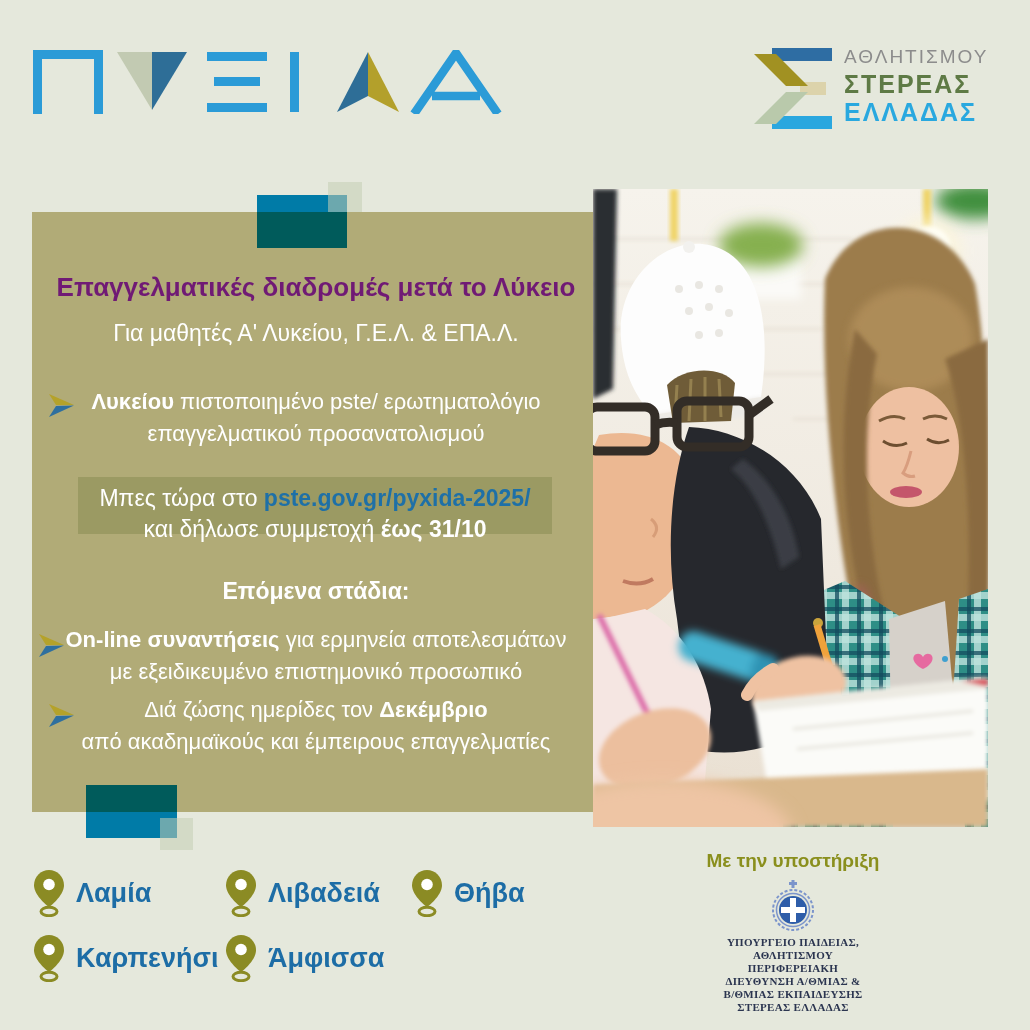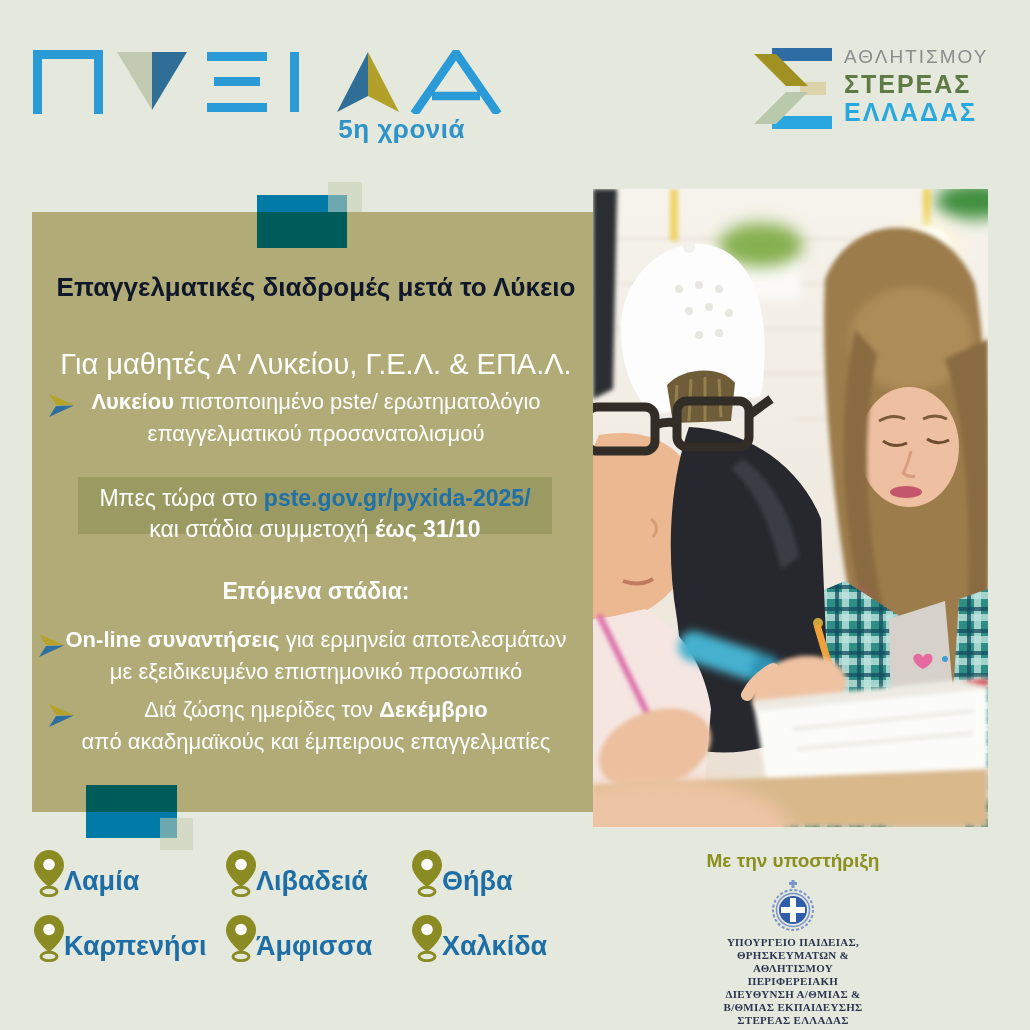--- a/index.html
+++ b/index.html
@@ -12,23 +12,23 @@
   .region{position:absolute;left:752px;top:44px;width:250px;}
   .region-icon{position:absolute;left:0;top:4px;}
   .region-text{position:absolute;left:92px;top:0;white-space:nowrap;}
   .region-l1{font-size:19px;color:#8c8c8c;letter-spacing:2px;line-height:26px;}
   .region-l2{font-size:25px;font-weight:700;color:#5e7a45;letter-spacing:2px;line-height:28px;}
   .region-l3{font-size:25px;font-weight:700;color:#29a8df;letter-spacing:2px;line-height:28px;}
   
   .panel{position:absolute;left:32px;top:212px;width:568px;height:600px;background:#b1ab77;z-index:1;}
   .panel *{box-sizing:border-box;}
   .p-heading{position:absolute;left:0;top:60px;width:100%;text-align:center;
-             font-size:26px;font-weight:700;color:#0f172a;}
+             font-size:26px;font-weight:700;color:#701a75;}
   .p-sub{position:absolute;left:0;top:108px;width:100%;text-align:center;
-         font-size:29px;color:#ffffff;margin-top:28px;}
+         font-size:23px;color:#ffffff;}
   .p-line{width:100%;text-align:center;font-size:22px;color:#fff;line-height:32px;}
   .b1{position:absolute;left:0;top:174px;width:100%;}
   .arrow{position:absolute;z-index:2;}
   .arrow-b1{left:16px;top:182px;}
   .cta{position:absolute;left:46px;top:265px;width:474px;height:57px;background:#9b9a63;
        text-align:center;font-size:23px;color:#fff;line-height:31px;padding-top:6px;}
   .cta-link{color:#1e70a7;font-weight:700;}
   .stages{position:absolute;left:0;top:366px;width:100%;text-align:center;
           font-size:23px;font-weight:700;color:#fff;}
   .b2{position:absolute;left:0;top:412px;width:100%;}
@@ -39,21 +39,21 @@
   
   .deco-blue{position:absolute;background:#0087c2;mix-blend-mode:multiply;z-index:2;}
   .deco-sage{position:absolute;background:rgba(197,205,180,.55);z-index:3;}
   .deco-top-blue{left:257px;top:195px;width:90px;height:53px;}
   .deco-top-sage{left:328px;top:182px;width:34px;height:30px;}
   .deco-bot-blue{left:86px;top:785px;width:91px;height:53px;}
   .deco-bot-sage{left:160px;top:818px;width:33px;height:32px;}
   
   .photo{position:absolute;left:593px;top:189px;width:395px;height:638px;overflow:hidden;z-index:4;}
   
-  .city{position:absolute;display:flex;align-items:flex-end;gap:0;z-index:5;}
+  .city{position:absolute;display:flex;align-items:center;gap:12px;z-index:5;margin-top:20px;}
   .city-label{font-size:27px;font-weight:700;color:#1d6da6;white-space:nowrap;}
   .c1{left:34px;top:850px;} .c2{left:226px;top:850px;} .c3{left:412px;top:850px;}
   .c4{left:34px;top:915px;} .c5{left:226px;top:915px;} .c6{left:412px;top:915px;}
   
   .support{position:absolute;left:600px;top:850px;width:386px;text-align:center;z-index:5;}
   .support-label{font-size:19px;font-weight:700;color:#8a8f1d;}
   .emblem{margin:6px auto 2px auto;display:block;}
   .ministry{font-family:"Liberation Serif",serif;font-weight:700;font-size:11px;
             line-height:13px;color:#2b3550;letter-spacing:.3px;}
 </style>
@@ -67,21 +67,20 @@
     <polygon points="84,2 119,2 119,60" fill="#c2cab2"></polygon>
     <polygon points="119,2 154,2 119,60" fill="#2e6e97"></polygon>
     <rect x="174" y="2" width="60" height="9" fill="#2b9bd7"></rect>
     <rect x="181" y="27" width="46" height="9" fill="#2b9bd7"></rect>
     <rect x="174" y="53" width="60" height="9" fill="#2b9bd7"></rect>
     <rect x="257" y="2" width="9" height="60" fill="#2b9bd7"></rect>
     <polygon points="335,2 304,62 335,46" fill="#2e6e97"></polygon>
     <polygon points="335,2 366,62 335,46" fill="#b3a02b"></polygon>
     <path d="M381,64 L423,3 L465,64 M399,46 L447,46" fill="none" stroke="#2b9bd7" stroke-width="8.5"></path>
   </svg>
-  <div class="pyxida-sub">5η χρονιά</div>
 
   <div class="region">
     <svg class="region-icon" width="80" height="82" viewBox="0 0 80 82">
       <rect x="48" y="34" width="26" height="13" fill="#dcd3ab"></rect>
       <rect x="20" y="0" width="60" height="13" fill="#2e6da3"></rect>
       <rect x="20" y="68" width="60" height="13" fill="#2aa7df"></rect>
       <polygon points="2,6 24,6 56,38 34,38" fill="#a19122"></polygon>
       <polygon points="34,44 56,44 24,76 2,76" fill="#b9c9ab"></polygon>
     </svg>
     <div class="region-text">
@@ -99,21 +98,21 @@
       <polygon points="1,0 26,11 8,11" fill="#b5a22a"></polygon>
       <polygon points="8,12 26,11.5 1,23" fill="#2e6f9f"></polygon>
     </svg>
     <div class="b1">
       <div class="p-line"><span class="bold">Λυκείου</span><span> πιστοποιημένο pste/ ερωτηματολόγιο</span></div>
       <div class="p-line">επαγγελματικού προσανατολισμού</div>
     </div>
 
     <div class="cta">
       <div><span>Μπες τώρα στο </span><span class="cta-link">pste.gov.gr/pyxida-2025/</span></div>
-      <div><span>και στάδια συμμετοχή </span><span class="bold">έως 31/10</span></div>
+      <div><span>και δήλωσε συμμετοχή </span><span class="bold">έως 31/10</span></div>
     </div>
 
     <div class="stages">Επόμενα στάδια:</div>
 
     <svg class="arrow arrow-b2" width="27" height="23" viewBox="0 0 27 23">
       <polygon points="1,0 26,11 8,11" fill="#b5a22a"></polygon>
       <polygon points="8,12 26,11.5 1,23" fill="#2e6f9f"></polygon>
     </svg>
     <div class="b2">
       <div class="p-line"><span class="bold">On-line συναντήσεις</span><span> για ερμηνεία αποτελεσμάτων</span></div>
@@ -282,44 +281,35 @@
     <span class="city-label">Καρπενήσι</span>
   </div>
   <div class="city c5">
     <svg width="30" height="47" viewBox="0 0 30 47">
         <path d="M15,0 C6.7,0 0,6.8 0,15.2 C0,26 15,37 15,37 C15,37 30,26 30,15.2 C30,6.8 23.3,0 15,0 Z" fill="#8b8b24"></path>
         <circle cx="15" cy="14.5" r="5.8" fill="#fff"></circle>
         <ellipse cx="15" cy="41.5" rx="8" ry="4.2" fill="none" stroke="#8b8b24" stroke-width="3"></ellipse>
       </svg>
     <span class="city-label">Άμφισσα</span>
   </div>
-  <div class="city c6">
-    <svg width="30" height="47" viewBox="0 0 30 47">
-        <path d="M15,0 C6.7,0 0,6.8 0,15.2 C0,26 15,37 15,37 C15,37 30,26 30,15.2 C30,6.8 23.3,0 15,0 Z" fill="#8b8b24"></path>
-        <circle cx="15" cy="14.5" r="5.8" fill="#fff"></circle>
-        <ellipse cx="15" cy="41.5" rx="8" ry="4.2" fill="none" stroke="#8b8b24" stroke-width="3"></ellipse>
-      </svg>
-    <span class="city-label">Χαλκίδα</span>
-  </div>
 
   <div class="support">
     <div class="support-label">Με την υποστήριξη</div>
     <svg class="emblem" width="46" height="56" viewBox="0 0 46 56">
       <g fill="none" stroke="#7b94cb">
         <path d="M23,2 v8 M19,5.5 h8" stroke-width="3"></path>
         <circle cx="23" cy="32" r="20" stroke-width="2" stroke-dasharray="3,2"></circle>
         <circle cx="23" cy="32" r="16.5" stroke-width="1.5"></circle>
       </g>
       <circle cx="23" cy="32" r="14" fill="#2e5da9"></circle>
       <rect x="20" y="20" width="6" height="24" fill="#fff"></rect>
       <rect x="11" y="29" width="24" height="6" fill="#fff"></rect>
     </svg>
     <div class="ministry">
       <div>ΥΠΟΥΡΓΕΙΟ ΠΑΙΔΕΙΑΣ,</div>
-      <div>ΘΡΗΣΚΕΥΜΑΤΩΝ &amp;</div>
       <div>ΑΘΛΗΤΙΣΜΟΥ</div>
       <div>ΠΕΡΙΦΕΡΕΙΑΚΗ</div>
       <div>ΔΙΕΥΘΥΝΣΗ Α/ΘΜΙΑΣ &amp;</div>
       <div>Β/ΘΜΙΑΣ ΕΚΠΑΙΔΕΥΣΗΣ</div>
       <div>ΣΤΕΡΕΑΣ ΕΛΛΑΔΑΣ</div>
     </div>
   </div>
 
 </div>
 

